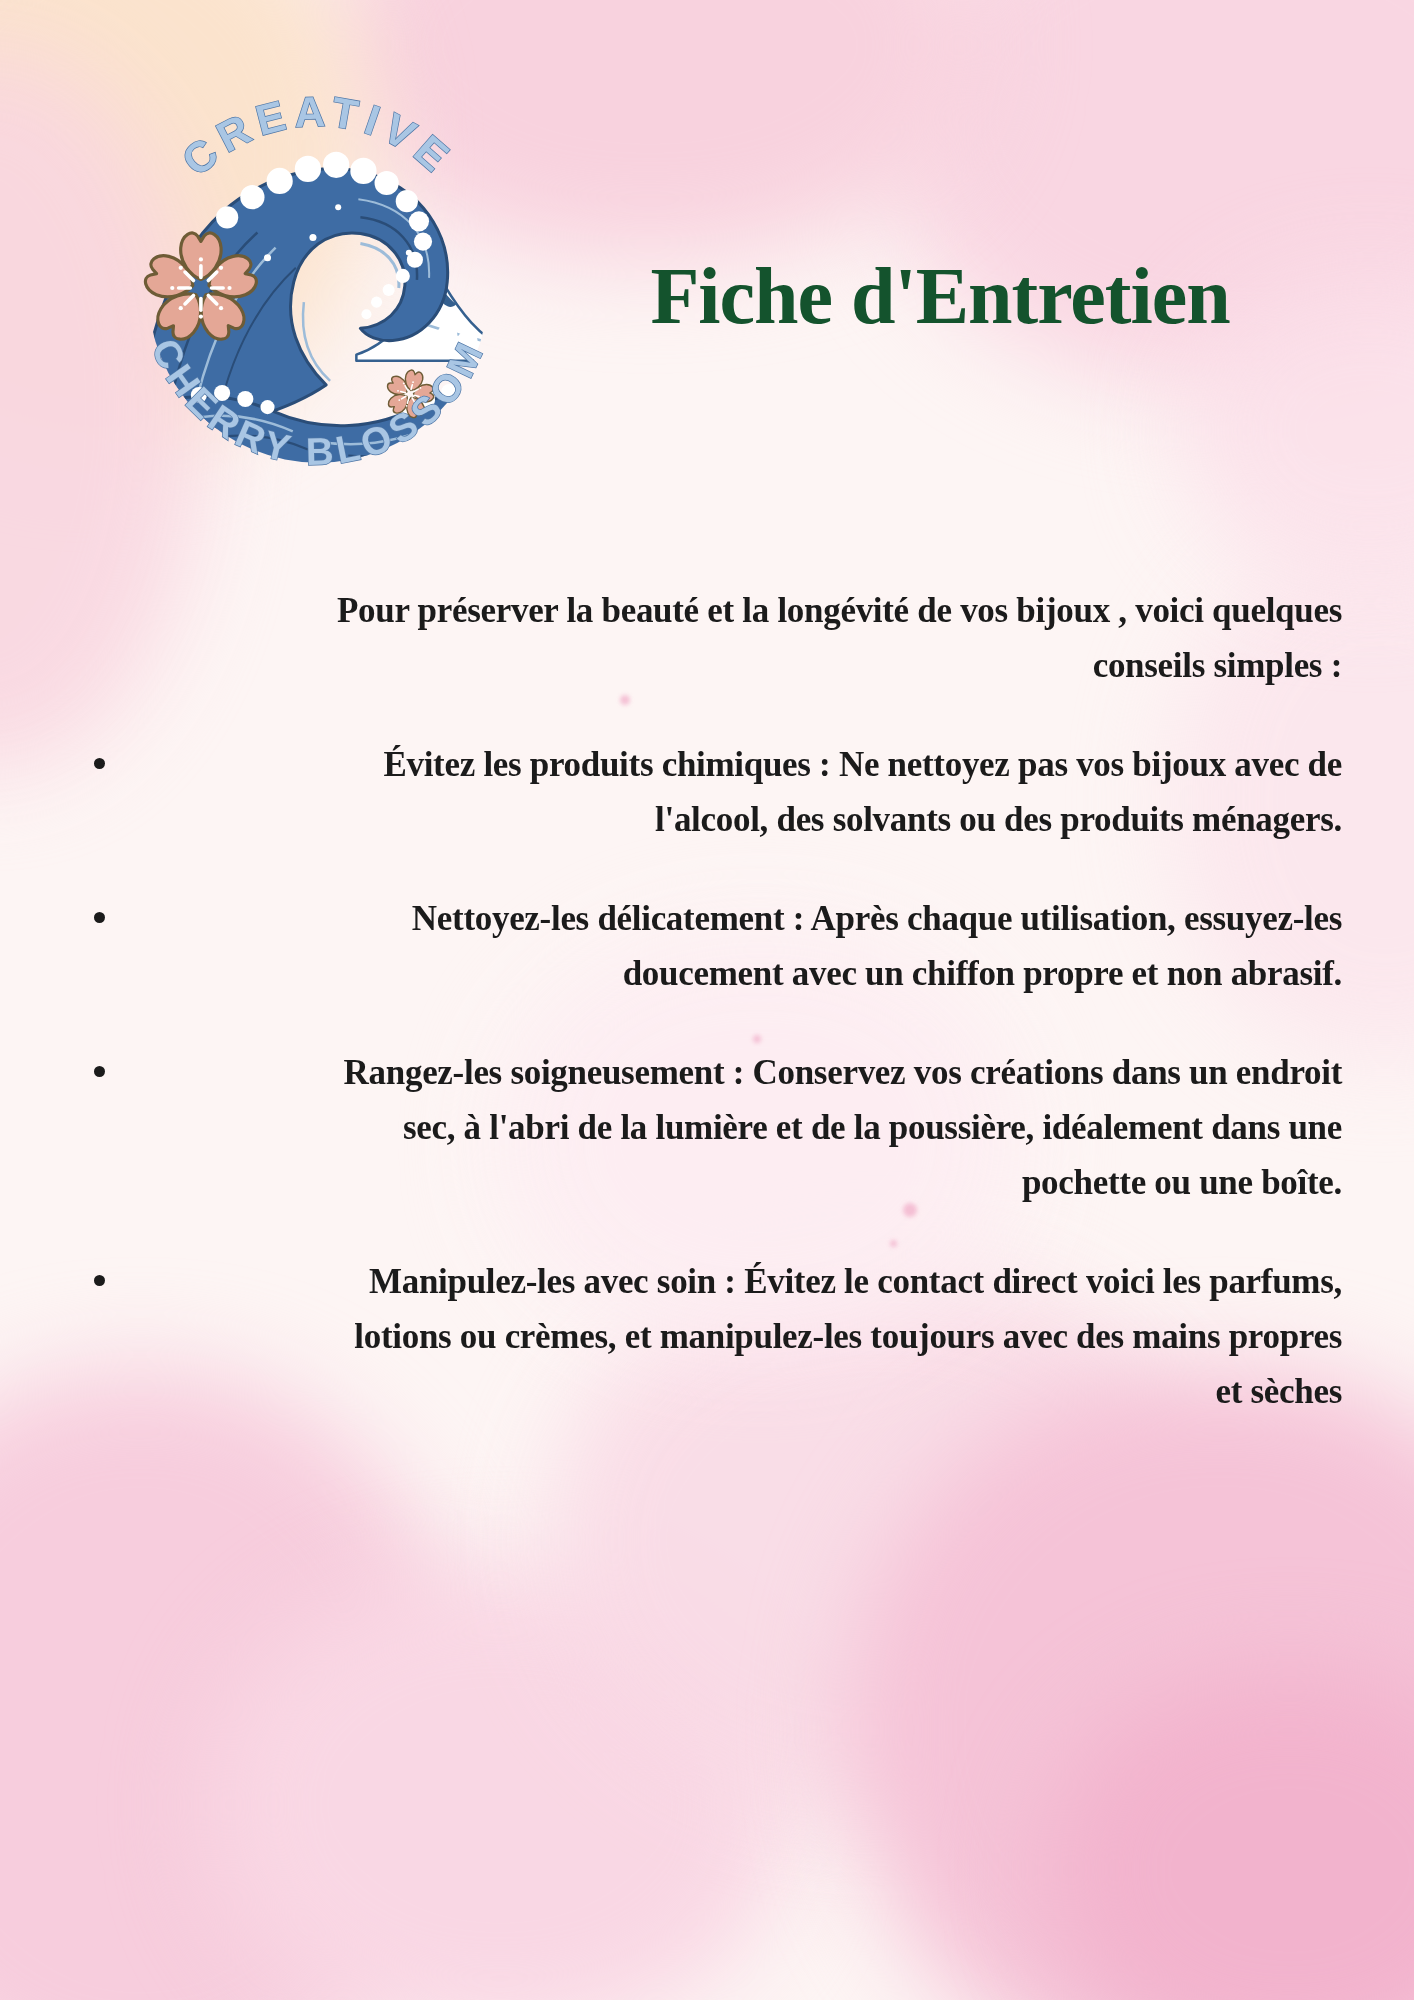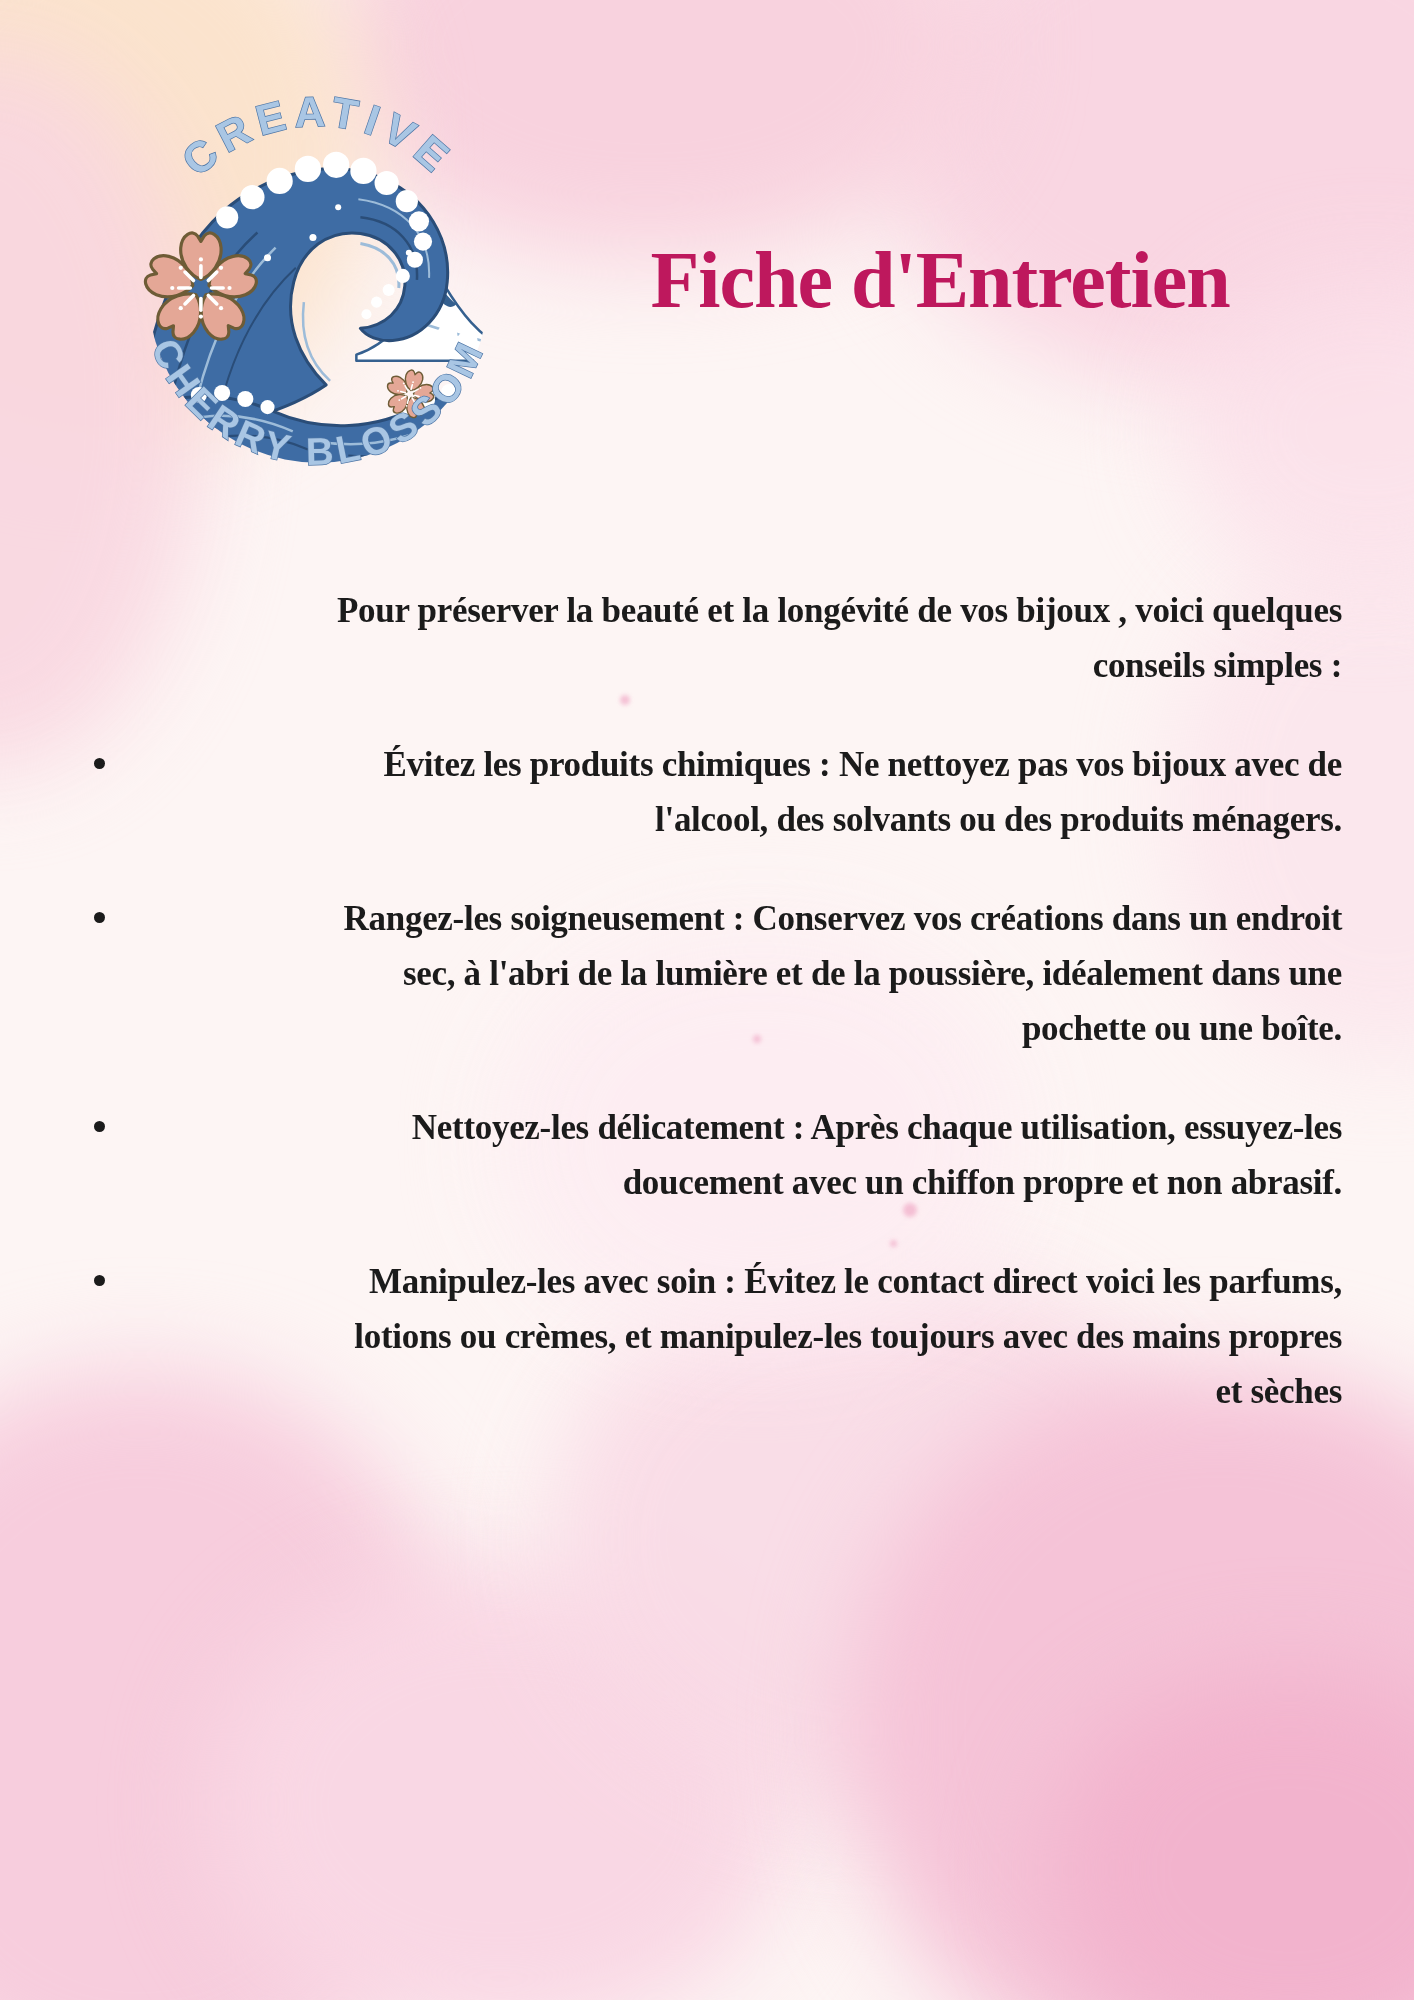--- a/index.html
+++ b/index.html
@@ -37,23 +37,23 @@
     font-weight:700;
     fill:#a9c6e4;
     stroke:#4e76a6;
     stroke-width:1.4px;
     paint-order:stroke fill;
   }
   .arc-top{font-size:42px;letter-spacing:7px;}
   .arc-bottom{font-size:38px;letter-spacing:5px;}
 
   .title{
-    position:absolute;left:590px;top:236px;width:700px;
+    position:absolute;left:590px;top:252px;width:700px;
     font-size:80px;font-weight:700;letter-spacing:-1px;
-    color:#be185d;text-align:center;line-height:1.1;
+    color:#14532d;text-align:center;line-height:1.1;
     white-space:nowrap;
   }
 
   .content{
     position:absolute;left:72px;top:583px;width:1270px;
     color:#1b1b1b;
   }
   .para{
     font-size:35px;font-weight:700;letter-spacing:-0.3px;
     line-height:55px;text-align:right;white-space:pre;
@@ -223,31 +223,31 @@
     <p class="para">Pour préserver la beauté et la longévité de vos bijoux , voici quelques
 conseils simples :</p>
 
     <div class="bullet">
       <span class="dot"></span>
       <p class="para">Évitez les produits chimiques : Ne nettoyez pas vos bijoux avec de
 l'alcool, des solvants ou des produits ménagers.</p>
     </div>
     <div class="bullet">
       <span class="dot"></span>
+      <p class="para">Nettoyez-les délicatement : Après chaque utilisation, essuyez-les
+doucement avec un chiffon propre et non abrasif.</p>
+    </div>
+    <div class="bullet">
+      <span class="dot"></span>
       <p class="para">Rangez-les soigneusement : Conservez vos créations dans un endroit
 sec, à l'abri de la lumière et de la poussière, idéalement dans une
 pochette ou une boîte.</p>
     </div>
     <div class="bullet">
       <span class="dot"></span>
-      <p class="para">Nettoyez-les délicatement : Après chaque utilisation, essuyez-les
-doucement avec un chiffon propre et non abrasif.</p>
-    </div>
-    <div class="bullet">
-      <span class="dot"></span>
       <p class="para">Manipulez-les avec soin : Évitez le contact direct voici les parfums,
 lotions ou crèmes, et manipulez-les toujours avec des mains propres
 et sèches</p>
     </div>
 
   </div>
 
 </div>
 
 </body></html>

